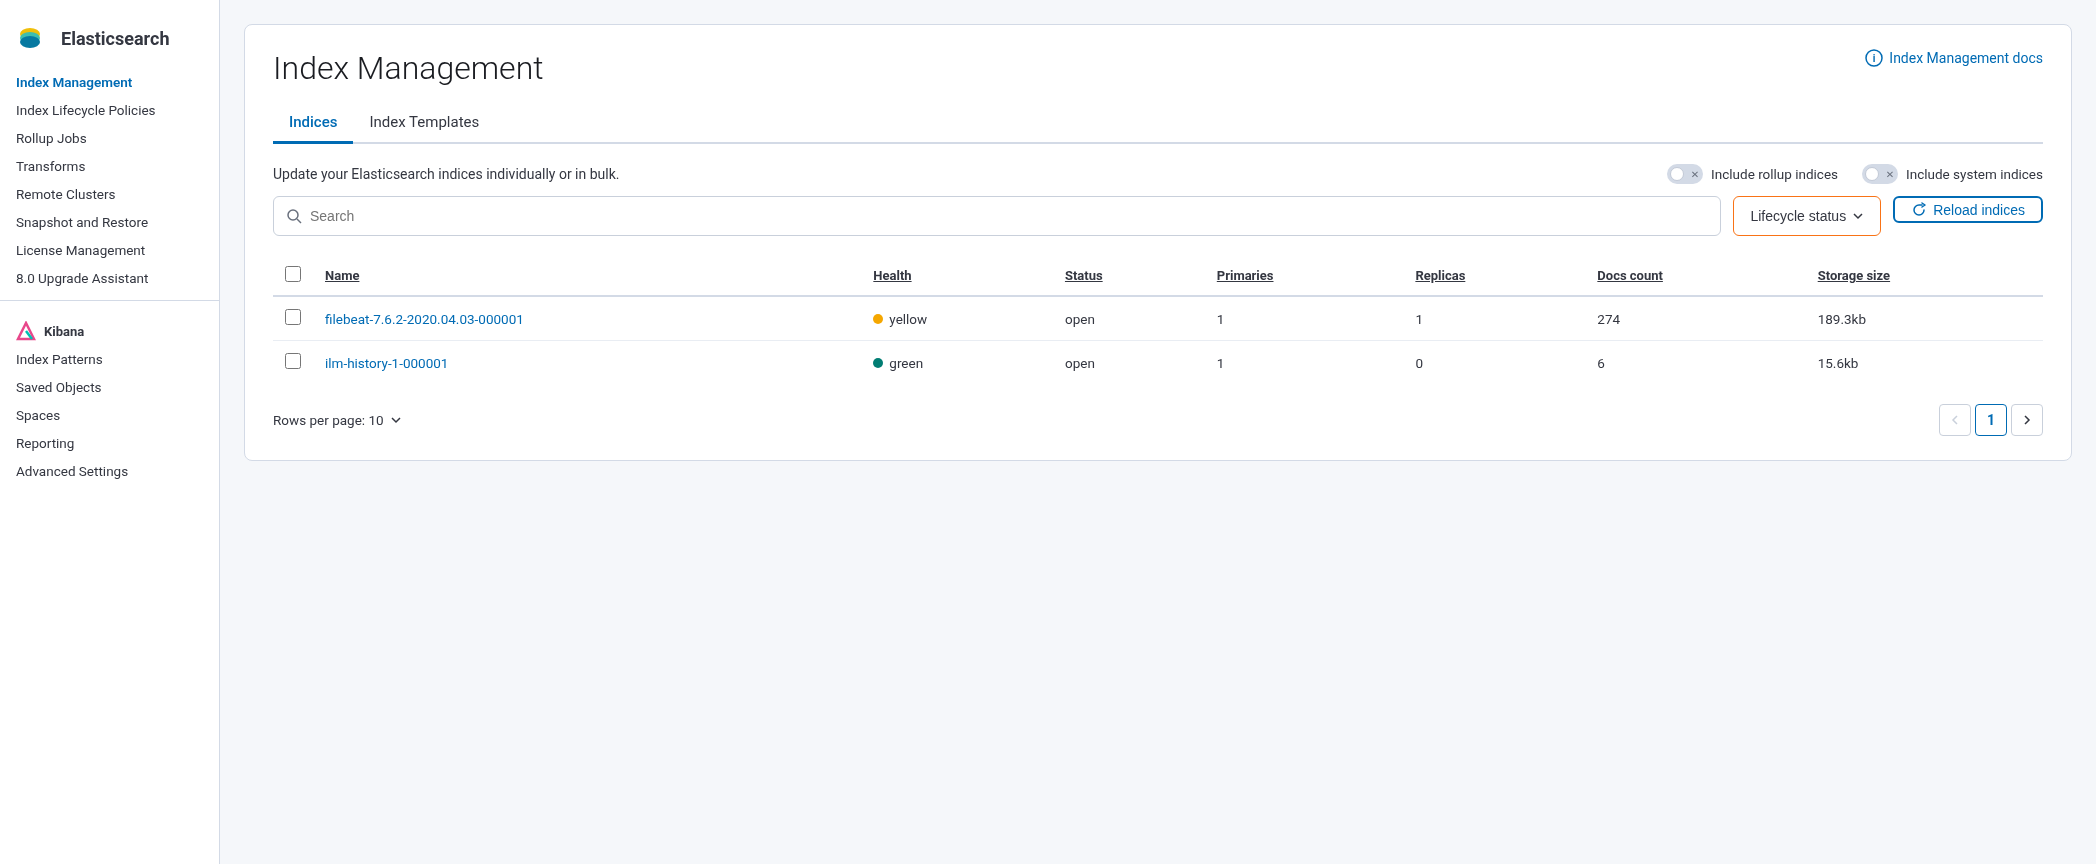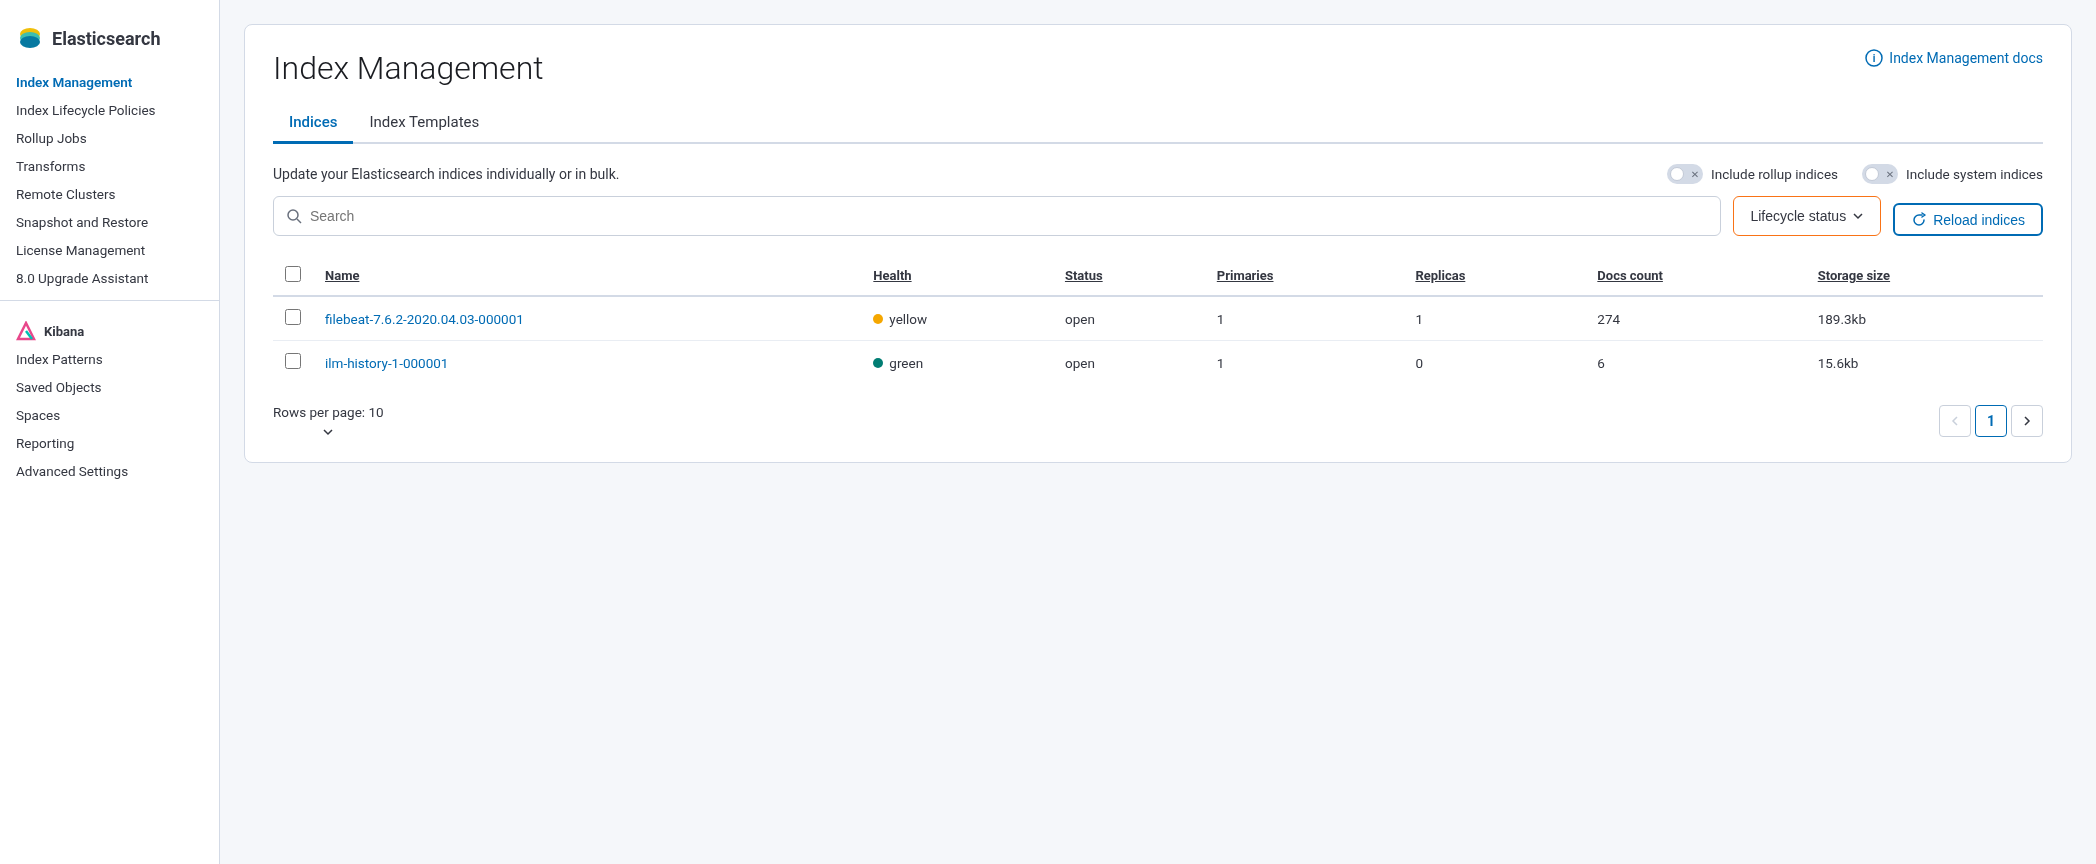--- a/index.html
+++ b/index.html
@@ -17,21 +17,21 @@
       width: 220px;
       min-width: 220px;
       background: #fff;
       border-right: 1px solid #d3dae6;
       padding: 16px 0;
       overflow-y: auto;
     }
     .sidebar-brand {
       display: flex;
       align-items: center;
-      gap: 8px;
+      gap: 17px;
       padding: 8px 16px 16px;
       font-size: 18px;
       font-weight: 700;
       color: #343741;
     }
     .brand-icon {
       width: 28px;
       height: 28px;
     }
     .sidebar-section-title {
@@ -165,21 +165,21 @@
       border: 1px solid #c2c9d6;
       position: absolute;
       left: 3px;
     }
 
     
     .filter-row {
       display: flex;
       gap: 12px;
       margin-bottom: 20px;
-      align-items: flex-end;
+      align-items: flex-start;
     }
     .search-wrap {
       flex: 1;
       display: flex;
       align-items: center;
       border: 1px solid #c9d0db;
       border-radius: 6px;
       padding: 0 12px;
       height: 40px;
       background: #fff;
@@ -204,21 +204,21 @@
       background: #fff;
       cursor: pointer;
       font-size: 14px;
       color: #343741;
     }
     .reload-btn {
       display: flex;
       align-items: center;
       gap: 6px;
       padding: 0 16px;
-      height: 33px;
+      height: 27px;
       border: 2px solid #006bb4;
       border-radius: 6px;
       background: #fff;
       cursor: pointer;
       font-size: 14px;
       color: #006bb4;
       font-weight: 500;
     }
 
     
@@ -268,21 +268,20 @@
       align-items: center;
       margin-top: 12px;
       padding-top: 8px;
     }
     .rows-per-page {
       display: flex;
       align-items: center;
       gap: 6px;
       font-size: 13.5px;
       cursor: pointer;
-      flex-direction: column;
     }
     .page-nav {
       display: flex;
       align-items: center;
       gap: 4px;
     }
     .page-nav-btn {
       width: 32px;
       height: 32px;
       border: 1px solid #c9d0db;

